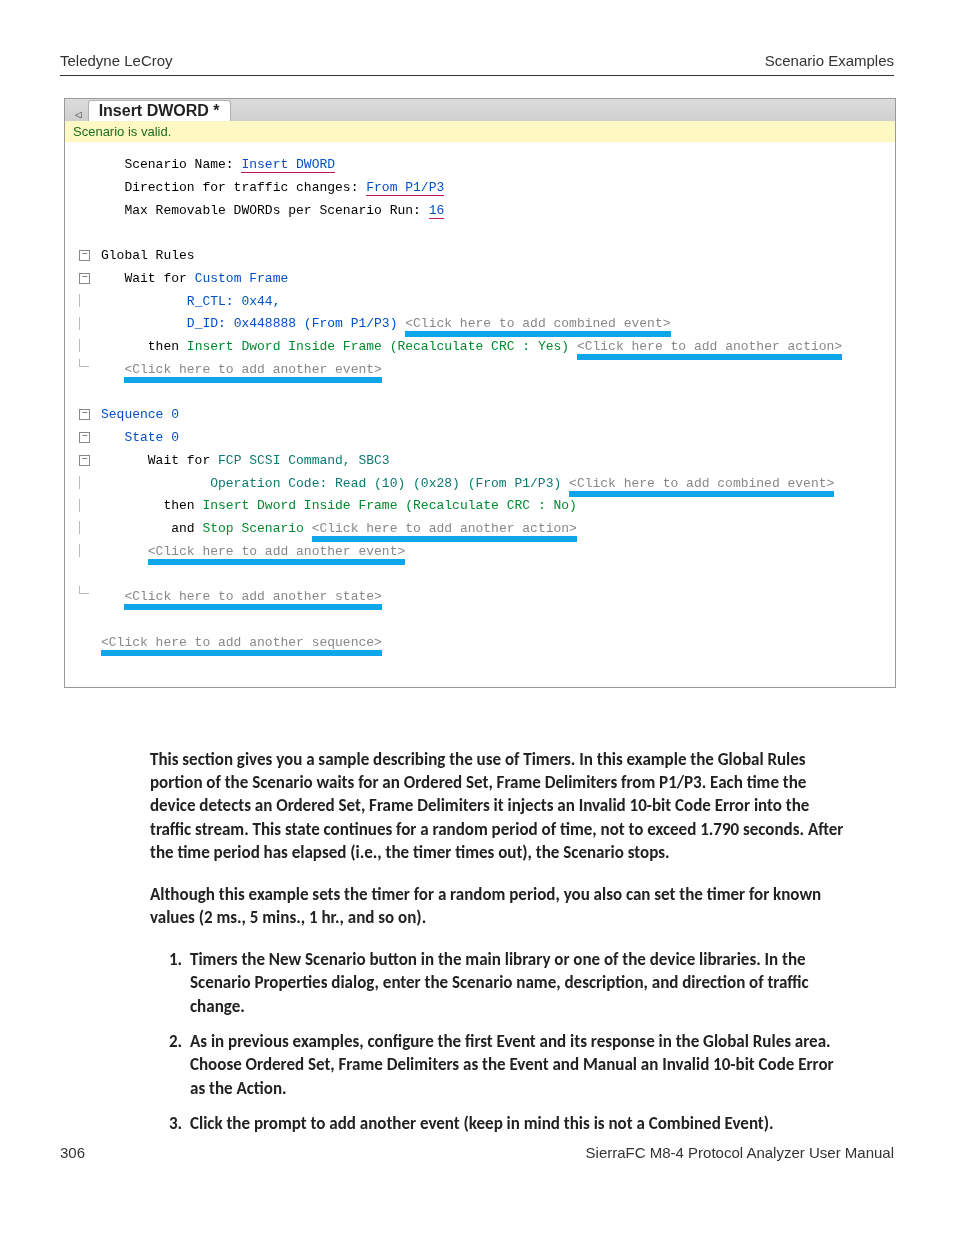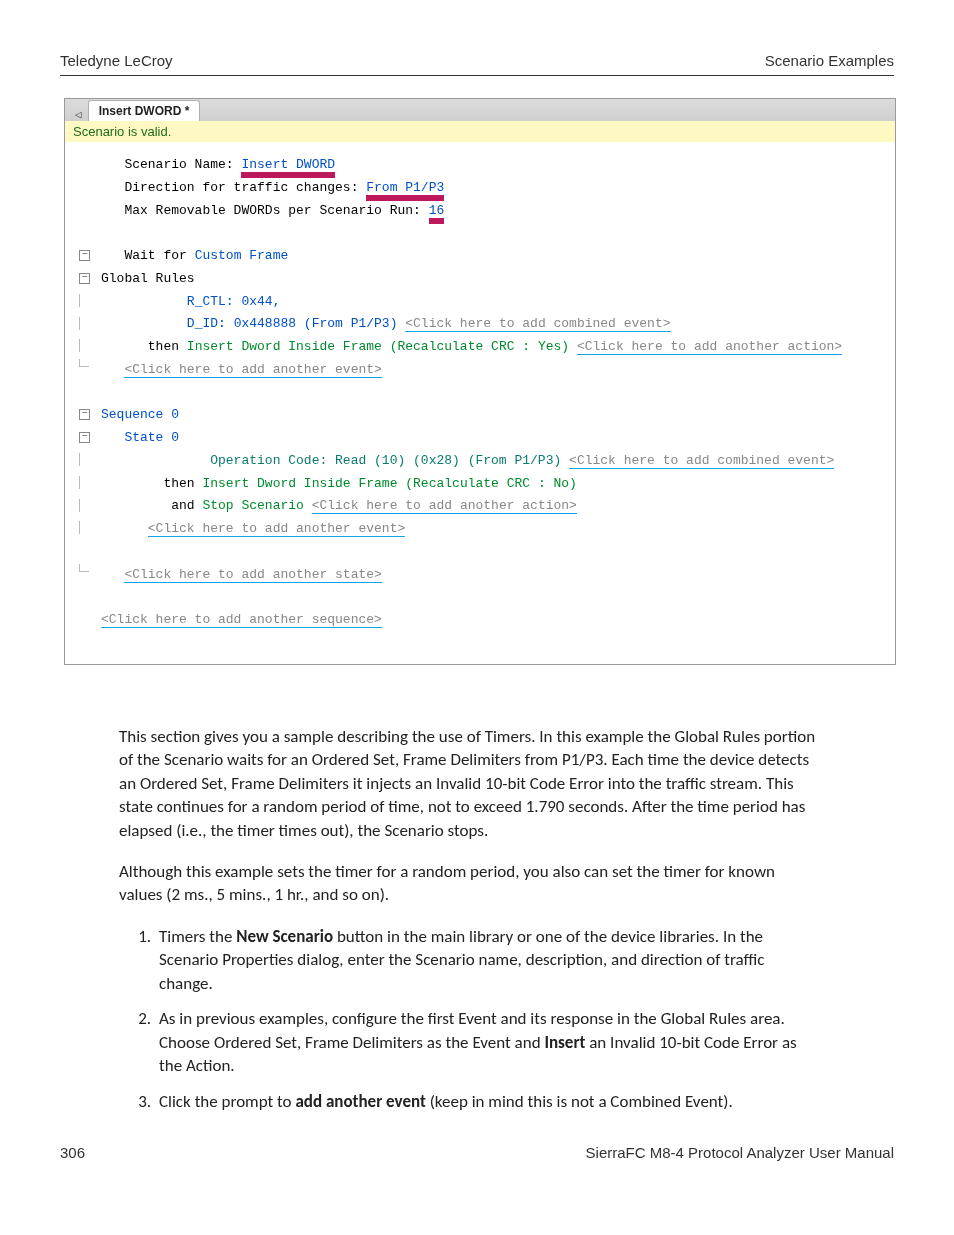--- a/index.html
+++ b/index.html
@@ -49,21 +49,21 @@
   }
   .tab {
     display: flex;
     align-items: center;
     background: #fff;
     border: 1px solid #b0b0b0;
     border-bottom: none;
     border-radius: 3px 3px 0 0;
     padding: 1px 10px;
     font-family: "Segoe UI", Arial, sans-serif;
-    font-size: 12px;
+    font-size: 16px;
     font-weight: bold;
     color: #222;
     height: 18px;
     margin-top: 2px;
   }
   .validbar {
     background: #fef9c3;
     color: #1d6b1b;
     font-family: "Segoe UI", Arial, sans-serif;
     font-size: 13px;
@@ -100,31 +100,32 @@
   .tree-conn {
     display: inline-block;
     width: 9px;
     height: 13px;
     border-left: 1px solid #bbb;
     vertical-align: middle;
   }
   .kw-blue { color: #0050c8; }
   .kw-green { color: #008a2e; }
   .kw-teal { color: #0a7a6f; }
-  .link-blue { color: #0050c8; border-bottom: 6px solid #be185d; }
-  .placeholder { color: #888; border-bottom: 1px solid #0ea5e9; }
+  .link-blue { color: #0050c8; border-bottom: 1px solid #be185d; }
+  .placeholder { color: #888; border-bottom: 6px solid #0ea5e9; }
   .bodytext {
     font-family: "Calibri", "Segoe UI", Arial, sans-serif;
     font-size: 17px;
     color: #222;
     line-height: 1.38;
   }
   .bodyblock {
-    margin: 60px 0 0 59px;
+    margin: 60px 0 0 90px;
     width: 700px;
+    font-weight: bold;
   }
   .bodyblock p { margin: 0 0 18px 0; }
   .bodyblock ol { margin: 0; padding-left: 36px; }
   .bodyblock li { margin-bottom: 12px; padding-left: 4px; }
   .footer-row {
     position: absolute;
     left: 60px;
     right: 60px;
     bottom: 40px;
     display: flex;
@@ -158,45 +159,48 @@
       <span class="line">
         <span class="gutter"></span>&nbsp;&nbsp;&nbsp;<span>Direction for traffic changes: </span><span class="link-blue">From P1/P3</span>
       </span>
       <span class="line">
         <span class="gutter"></span>&nbsp;&nbsp;&nbsp;<span>Max Removable DWORDs per Scenario Run: </span><span class="link-blue">16</span>
       </span>
 
       <span class="line">&nbsp;</span>
 
       <span class="line">
+        <span class="gutter"><span class="tree-toggle">−</span></span><span>Global Rules</span>
+      </span>
+      <span class="line">
         <span class="gutter"><span class="tree-toggle">−</span></span>&nbsp;&nbsp;&nbsp;<span>Wait for </span><span class="kw-blue">Custom Frame</span>
       </span>
       <span class="line">
-        <span class="gutter"><span class="tree-toggle">−</span></span><span>Global Rules</span>
-      </span>
-      <span class="line">
         <span class="gutter"><span class="tree-conn"></span></span>&nbsp;&nbsp;&nbsp;&nbsp;&nbsp;&nbsp;&nbsp;&nbsp;&nbsp;&nbsp;&nbsp;<span class="kw-blue">R_CTL: 0x44,</span>
       </span>
       <span class="line">
         <span class="gutter"><span class="tree-conn"></span></span>&nbsp;&nbsp;&nbsp;&nbsp;&nbsp;&nbsp;&nbsp;&nbsp;&nbsp;&nbsp;&nbsp;<span class="kw-blue">D_ID: 0x448888 (From P1/P3) </span><span class="placeholder">&lt;Click here to add combined event&gt;</span>
       </span>
       <span class="line">
         <span class="gutter"><span class="tree-conn"></span></span>&nbsp;&nbsp;&nbsp;&nbsp;&nbsp;&nbsp;<span>then </span><span class="kw-green">Insert Dword Inside Frame (Recalculate CRC : Yes) </span><span class="placeholder">&lt;Click here to add another action&gt;</span>
       </span>
       <span class="line">
         <span class="gutter"><span class="tree-conn" style="border-bottom:1px solid #bbb;height:7px;vertical-align:top;"></span></span>&nbsp;&nbsp;&nbsp;<span class="placeholder">&lt;Click here to add another event&gt;</span>
       </span>
 
       <span class="line">&nbsp;</span>
 
       <span class="line">
         <span class="gutter"><span class="tree-toggle">−</span></span><span class="kw-blue">Sequence 0</span>
       </span>
       <span class="line">
         <span class="gutter"><span class="tree-toggle">−</span></span>&nbsp;&nbsp;&nbsp;<span class="kw-blue">State 0</span>
+      </span>
+      <span class="line">
+        <span class="gutter"><span class="tree-toggle">−</span></span>&nbsp;&nbsp;&nbsp;&nbsp;&nbsp;&nbsp;<span>Wait for </span><span class="kw-teal">FCP SCSI Command, SBC3</span>
       </span>
       <span class="line">
         <span class="gutter"><span class="tree-conn"></span></span>&nbsp;&nbsp;&nbsp;&nbsp;&nbsp;&nbsp;&nbsp;&nbsp;&nbsp;&nbsp;&nbsp;&nbsp;&nbsp;&nbsp;<span class="kw-teal">Operation Code: Read (10) (0x28) (From P1/P3) </span><span class="placeholder">&lt;Click here to add combined event&gt;</span>
       </span>
       <span class="line">
         <span class="gutter"><span class="tree-conn"></span></span>&nbsp;&nbsp;&nbsp;&nbsp;&nbsp;&nbsp;&nbsp;&nbsp;<span>then </span><span class="kw-green">Insert Dword Inside Frame (Recalculate CRC : No)</span>
       </span>
       <span class="line">
         <span class="gutter"><span class="tree-conn"></span></span>&nbsp;&nbsp;&nbsp;&nbsp;&nbsp;&nbsp;&nbsp;&nbsp;&nbsp;<span>and </span><span class="kw-green">Stop Scenario </span><span class="placeholder">&lt;Click here to add another action&gt;</span>
       </span>
@@ -220,21 +224,21 @@
   </div>
 
   <div class="bodyblock bodytext">
     <p>This section gives you a sample describing the use of Timers. In this example the Global Rules portion of the Scenario waits for an Ordered Set, Frame Delimiters from P1/P3. Each time the device detects an Ordered Set, Frame Delimiters it injects an Invalid 10-bit Code Error into the traffic stream. This state continues for a random period of time, not to exceed 1.790 seconds. After the time period has elapsed (i.e., the timer times out), the Scenario stops.</p>
     <p>Although this example sets the timer for a random period, you also can set the timer for known values (2 ms., 5 mins., 1 hr., and so on).</p>
     <ol>
       <li>
         <span>Timers the </span><strong>New Scenario</strong><span> button in the main library or one of the device libraries. In the Scenario Properties dialog, enter the Scenario name, description, and direction of traffic change.</span>
       </li>
       <li>
-        <span>As in previous examples, configure the first Event and its response in the Global Rules area. Choose Ordered Set, Frame Delimiters as the Event and </span><strong>Insert</strong><span> an Invalid 10-bit Code Error as the Action.</span>
+        <span>As in previous examples, configure the first Event and its response in the Global Rules area. Choose Ordered Set, Frame Delimiters as the Event and </span><strong>Manual</strong><span> an Invalid 10-bit Code Error as the Action.</span>
       </li>
       <li>
         <span>Click the prompt to </span><strong>add another event</strong><span> (keep in mind this is not a Combined Event).</span>
       </li>
     </ol>
   </div>
 
   <div class="footer-row">
     <span>306</span>
     <span>SierraFC M8-4 Protocol Analyzer User Manual</span>

